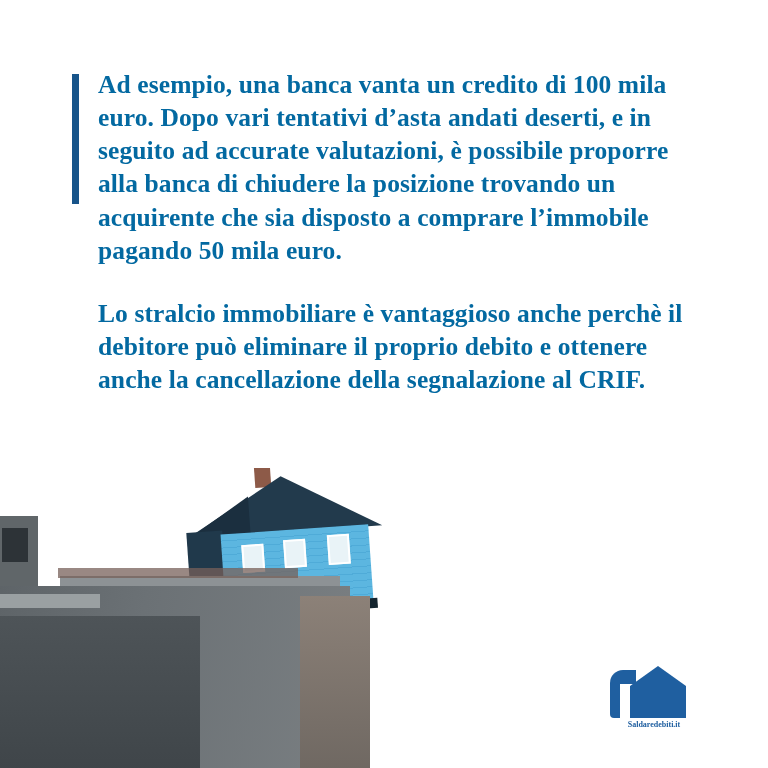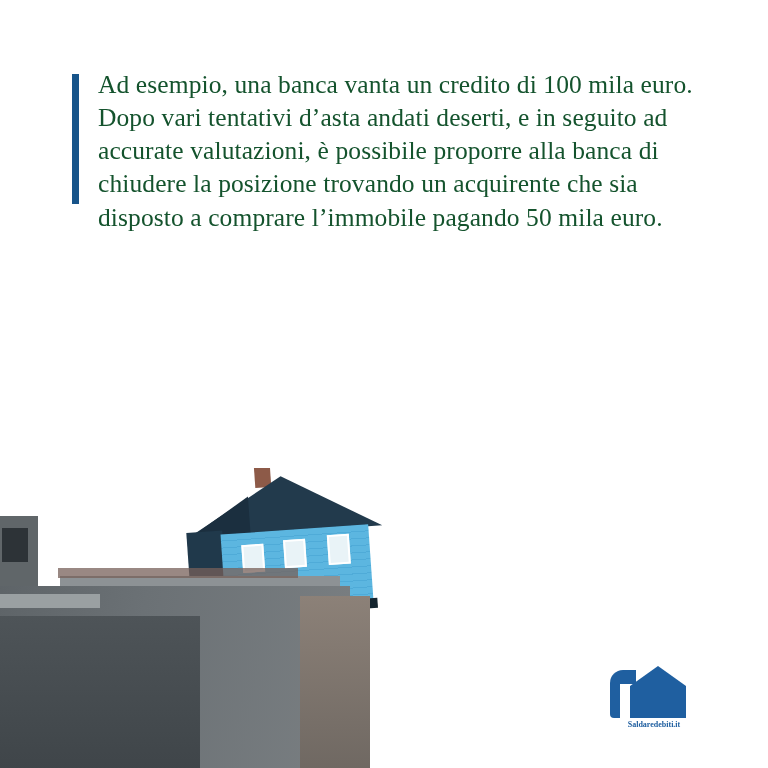--- a/index.html
+++ b/index.html
@@ -32,22 +32,22 @@
     position: absolute;
     left: 0;
     top: 6px;
     width: 7px;
     height: 130px;
     background: #17548a;
   }
   .para {
     margin: 0;
     padding-left: 26px;
-    color: #14532d;
-    font-weight: normal;
+    color: #0369a1;
+    font-weight: bold;
     font-size: 25.5px;
     line-height: 1.30;
     letter-spacing: 0.1px;
   }
   .para.second {
     margin-top: 30px;
   }
 
   
   .photo {
@@ -275,20 +275,21 @@
 </style>
 </head>
 <body>
 
 <div id="canvas">
 
   <div class="text-block">
     <div class="accent-bar"></div>
     <p class="para first">Ad esempio, una banca vanta un credito di 100 mila euro.
 Dopo vari tentativi d’asta andati deserti, e in seguito ad accurate valutazioni, è possibile proporre alla banca di chiudere la posizione trovando un acquirente che sia disposto a comprare l’immobile pagando 50 mila euro.</p>
+    <p class="para second">Lo stralcio immobiliare è vantaggioso anche perchè il debitore può eliminare il proprio debito e ottenere anche la cancellazione della segnalazione al CRIF.</p>
   </div>
 
   <div class="photo">
     <div class="sky"></div>
 
     <div class="wall-left-panel">
       <div class="win"></div>
     </div>
 
     <div class="house">

